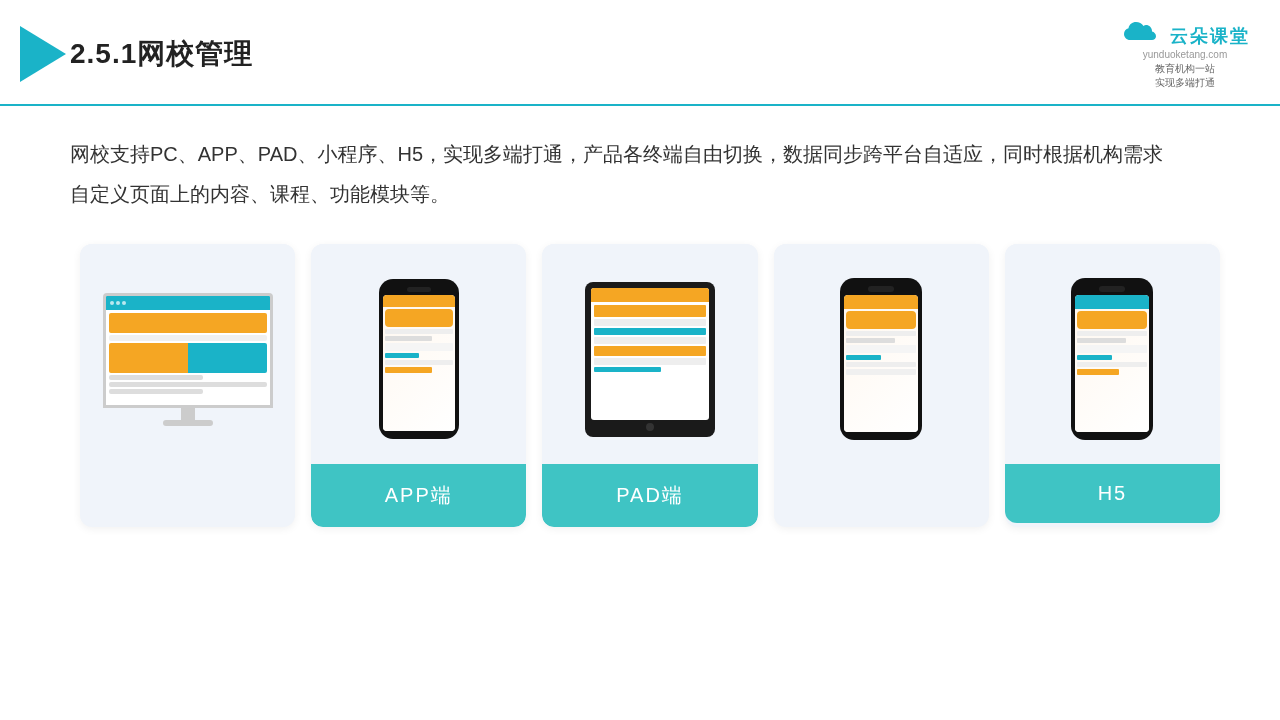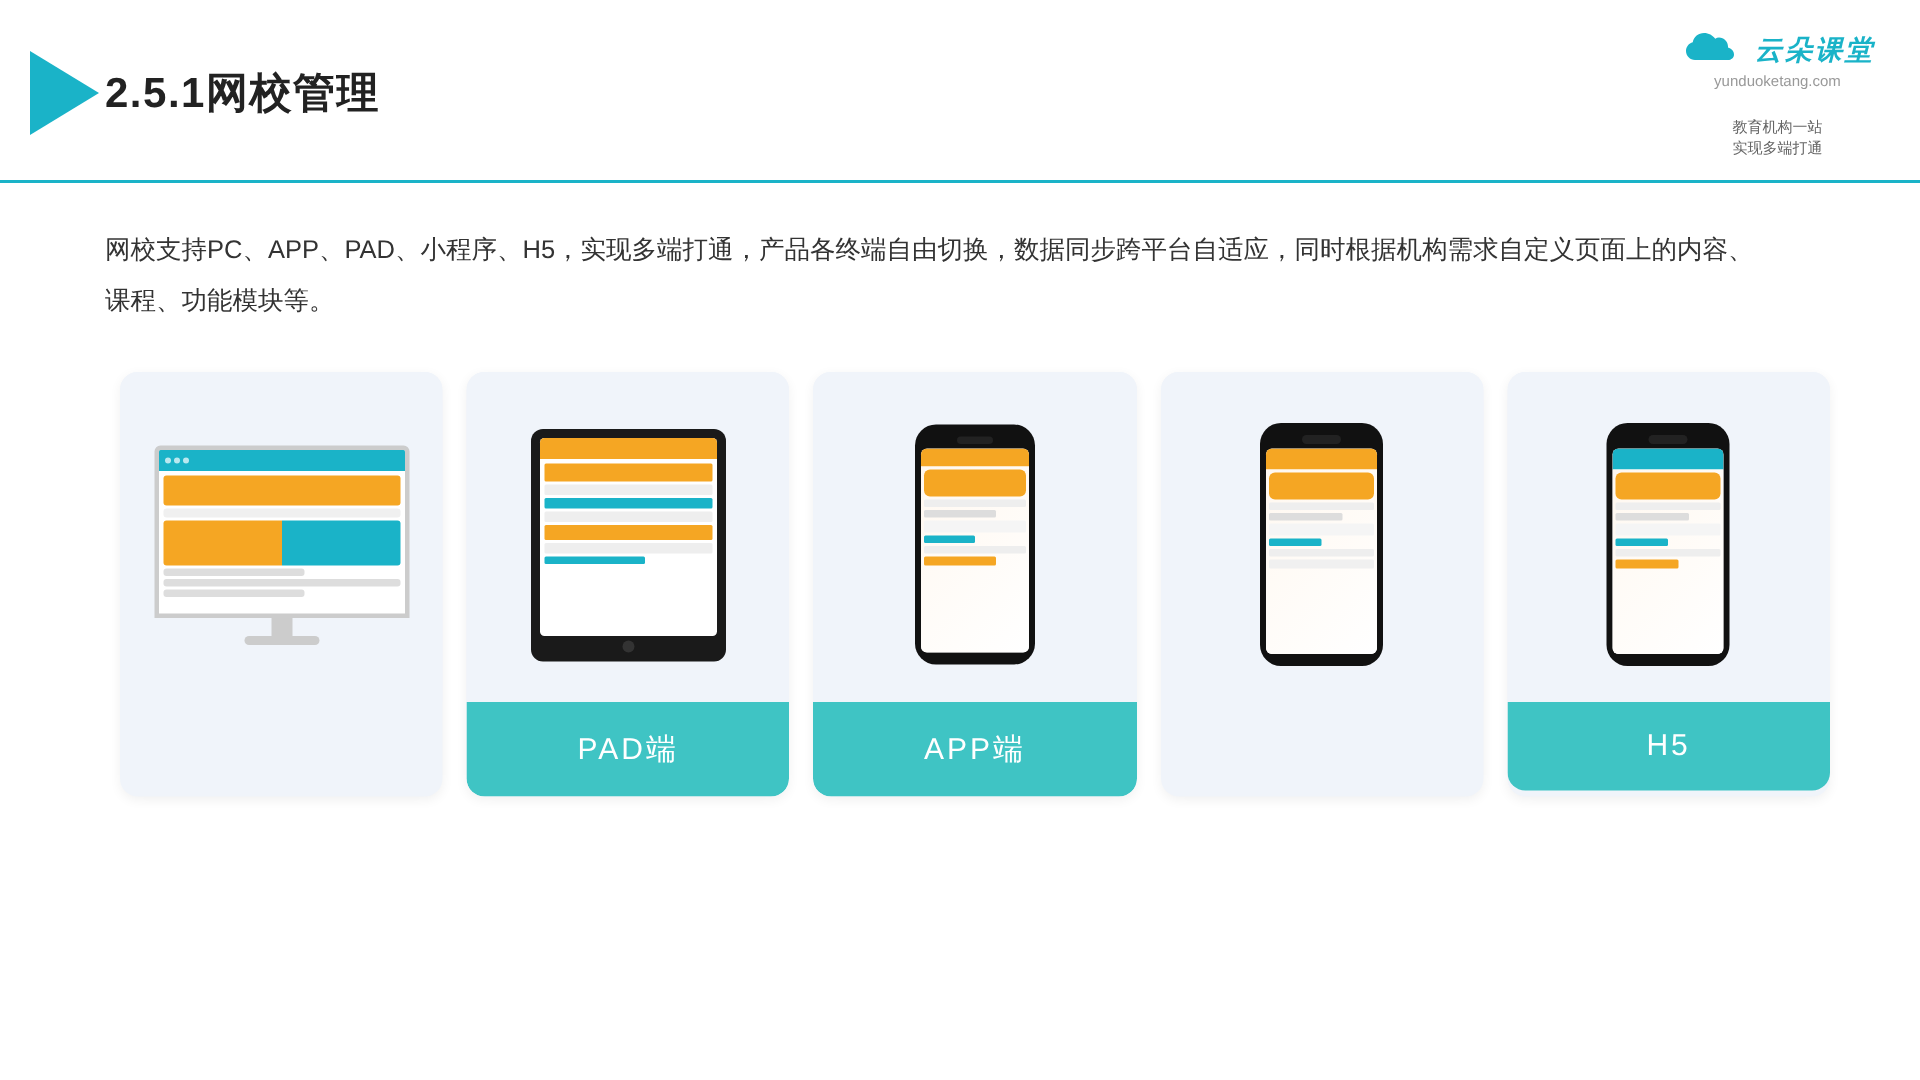--- a/index.html
+++ b/index.html
@@ -38,53 +38,52 @@
       color: #222;
       letter-spacing: 1px;
     }
     .header-right {
       display: flex;
       flex-direction: column;
       align-items: center;
     }
     .cloud-logo {
       display: flex;
-      align-items: center;
+      align-items: flex-end;
       gap: 6px;
-      font-style: italic;
     }
     .cloud-icon {
       width: 44px;
       height: 30px;
     }
     .logo-text-cn {
       font-size: 18px;
       font-weight: bold;
       color: #1ab3c8;
       letter-spacing: 2px;
     }
     .logo-tagline {
       font-size: 10px;
       color: #666;
       text-align: left;
-      margin-top: 18px;
+      margin-top: 2px;
     }
     .logo-url {
       font-size: 10px;
       color: #999;
       margin-top: 1px;
     }
 
     
     .main-content {
       padding: 28px 50px 20px 70px;
     }
 
     .description {
-      font-size: 17px;
+      font-size: 20px;
       color: #333;
       line-height: 2;
       margin-bottom: 30px;
       max-width: 1100px;
     }
 
     
     .cards-container {
       display: flex;
       gap: 16px;
@@ -318,20 +317,41 @@
               <div class="monitor-row" style="height:30px; background: linear-gradient(90deg, #f5a623 50%, #1ab3c8 50%);"></div>
               <div class="monitor-row short" style="height:5px;"></div>
               <div class="monitor-row" style="height:5px;"></div>
               <div class="monitor-row short" style="height:5px;"></div>
             </div>
           </div>
           <div class="monitor-stand"></div>
           <div class="monitor-base"></div>
         </div>
       </div>
+    </div>
+
+    <div class="card">
+      <div class="card-image-area">
+        <div class="phone-mockup">
+          <div class="phone-notch"></div>
+          <div class="phone-screen">
+            <div class="phone-screen-bar"></div>
+            <div class="phone-screen-content">
+              <div class="phone-row orange"></div>
+              <div class="phone-row" style="background:#eee; height:5px;"></div>
+              <div class="phone-row short" style="background:#ddd; height:5px;"></div>
+              <div class="phone-row" style="background:#f5f5f5; height:8px;"></div>
+              <div class="phone-row" style="background:#1ab3c8; height:5px; width:50%;"></div>
+              <div class="phone-row" style="background:#eee; height:5px;"></div>
+              <div class="phone-row short" style="background:#f5a623; height:6px;"></div>
+            </div>
+          </div>
+        </div>
+      </div>
+      <div class="card-label">APP端</div>
     </div>
 
     <div class="card">
       <div class="card-image-area">
         <div class="tablet-mockup">
           <div class="tablet-screen">
             <div class="tablet-screen-bar"></div>
             <div class="tablet-content">
               <div class="tablet-row" style="background:#f5a623; height:12px;"></div>
               <div class="tablet-row" style="background:#eee;"></div>
@@ -343,41 +363,20 @@
             </div>
           </div>
           <div class="tablet-home"></div>
         </div>
       </div>
       <div class="card-label">PAD端</div>
     </div>
 
     <div class="card">
       <div class="card-image-area">
-        <div class="phone-mockup">
-          <div class="phone-notch"></div>
-          <div class="phone-screen">
-            <div class="phone-screen-bar"></div>
-            <div class="phone-screen-content">
-              <div class="phone-row orange"></div>
-              <div class="phone-row" style="background:#eee; height:5px;"></div>
-              <div class="phone-row short" style="background:#ddd; height:5px;"></div>
-              <div class="phone-row" style="background:#f5f5f5; height:8px;"></div>
-              <div class="phone-row" style="background:#1ab3c8; height:5px; width:50%;"></div>
-              <div class="phone-row" style="background:#eee; height:5px;"></div>
-              <div class="phone-row short" style="background:#f5a623; height:6px;"></div>
-            </div>
-          </div>
-        </div>
-      </div>
-      <div class="card-label">APP端</div>
-    </div>
-
-    <div class="card">
-      <div class="card-image-area">
         <div class="phone-mini">
           <div class="phone-mini-notch"></div>
           <div class="phone-screen">
             <div class="phone-screen-bar" style="height:14px; background:#f5a623;"></div>
             <div class="phone-screen-content">
               <div class="phone-row orange"></div>
               <div class="phone-row" style="background:#eee; height:5px;"></div>
               <div class="phone-row short" style="background:#ddd; height:5px;"></div>
               <div class="phone-row" style="background:#f5f5f5; height:8px;"></div>
               <div class="phone-row" style="background:#1ab3c8; height:5px; width:50%;"></div>

